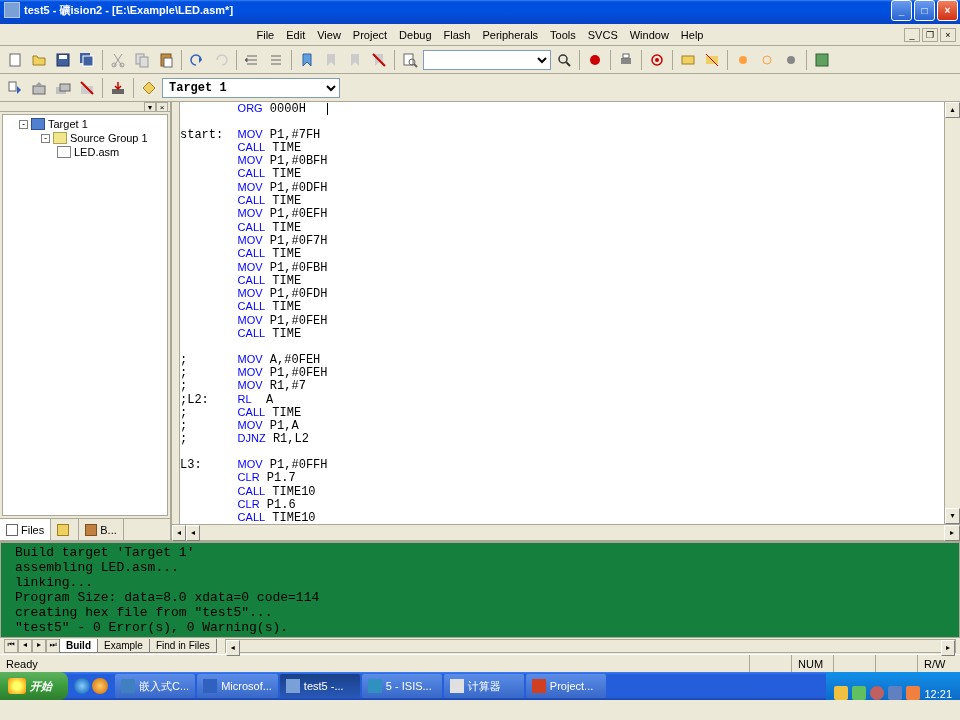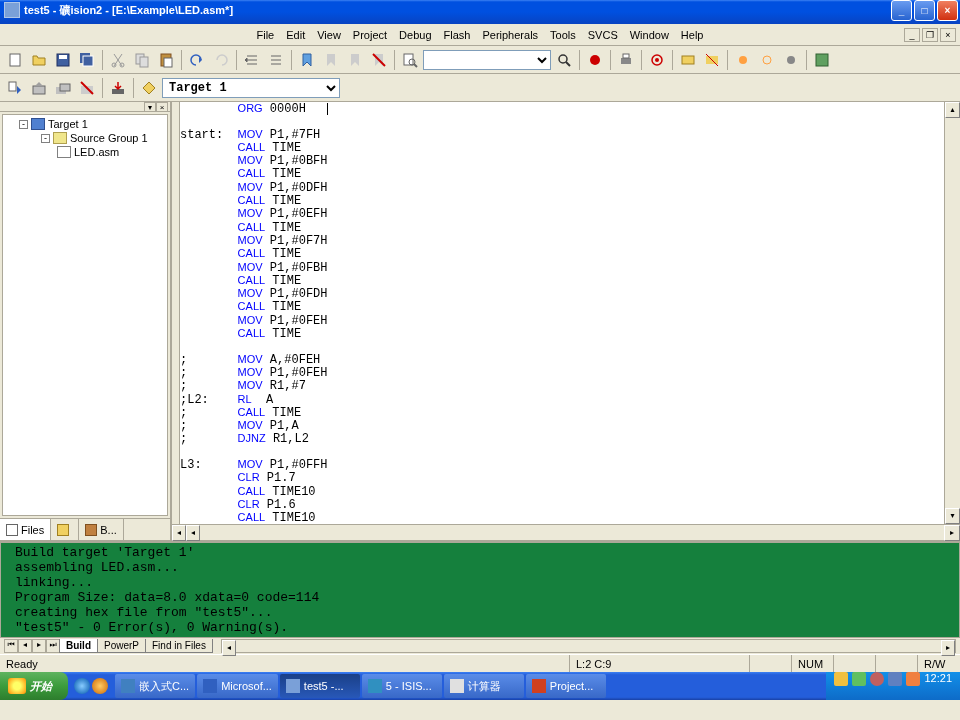--- a/index.html
+++ b/index.html
@@ -76,21 +76,21 @@
 
 
 .taskbar { height: 28px; background: linear-gradient(to bottom, #3c81f3 0%, #245edb 10%, #245edb 90%, #1941a5 100%); display: flex; align-items: center; }
 .start-btn { height: 28px; padding: 0 16px 0 8px; background: linear-gradient(to bottom, #5fb35f 0%, #3c9c3c 50%, #2d7d2d 100%); color: white; font-weight: bold; font-style: italic; font-size: 14px; display: flex; align-items: center; border-radius: 0 8px 8px 0; gap: 4px; }
 .start-icon { width: 18px; height: 16px; background: radial-gradient(circle, #ff6 30%, #f80 100%); border-radius: 3px; }
 .task-icons { display: flex; gap: 2px; padding: 0 6px; }
 .tray-icon { width: 16px; height: 16px; border-radius: 50%; }
 .task-btn { height: 24px; padding: 0 6px; margin: 0 1px; background: linear-gradient(to bottom, #5a8ce8, #3868c8); color: white; display: flex; align-items: center; gap: 4px; border-radius: 2px; min-width: 80px; max-width: 90px; font-size: 11px; overflow: hidden; }
 .task-btn.active { background: linear-gradient(to bottom, #1a4088, #2858b8); }
 .task-btn-icon { width: 14px; height: 14px; background: #fff; flex-shrink: 0; }
-.systray { margin-left: auto; background: linear-gradient(to bottom, #1290e9, #0d6bc8); height: 28px; display: flex; align-items: flex-start; padding: 0 8px; gap: 4px; color: white; font-size: 11px; }
+.systray { margin-left: auto; background: linear-gradient(to bottom, #1290e9, #0d6bc8); height: 28px; display: flex; align-items: flex-end; padding: 0 8px; gap: 4px; color: white; font-size: 11px; }
 .systray-icon { width: 14px; height: 14px; }
 
 svg { display: block; }
 </style>
 </head>
 <body>
 
 <div class="titlebar">
   <span class="titlebar-icon"></span>
   <span class="titlebar-text">test5 - 礦ision2 - [E:\Example\LED.asm*]</span>
@@ -422,33 +422,32 @@
 linking...
 Program Size: data=8.0 xdata=0 code=114
 creating hex file from "test5"...
 "test5" - 0 Error(s), 0 Warning(s).</div>
   <div class="output-tabs">
     <div class="nav-btn">⏮</div>
     <div class="nav-btn">◂</div>
     <div class="nav-btn">▸</div>
     <div class="nav-btn">⏭</div>
     <div class="out-tab active">Build</div>
-    <div class="out-tab">PowerP</div>
+    <div class="out-tab">Example</div>
     <div class="out-tab">Find in Files</div>
     <div class="out-hscroll">
       <div class="scroll-btn" style="width:14px">◂</div>
       <div style="flex:1"></div>
       <div class="scroll-btn" style="width:14px">▸</div>
     </div>
   </div>
 </div>
 
 <div class="statusbar">
   <div class="status-cell status-flex">Ready</div>
-  <div class="status-cell" style="width:180px">L:2 C:9</div>
   <div class="status-cell" style="width:42px"></div>
   <div class="status-cell" style="width:42px">NUM</div>
   <div class="status-cell" style="width:42px"></div>
   <div class="status-cell" style="width:42px"></div>
   <div class="status-cell" style="width:42px;border-right:none">R/W</div>
 </div>
 
 <div class="taskbar">
   <div class="start-btn">
     <span class="start-icon"></span>

